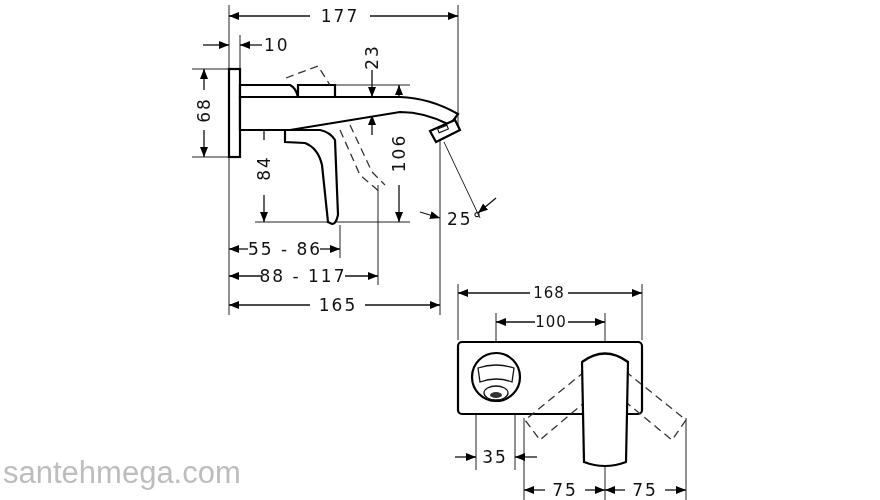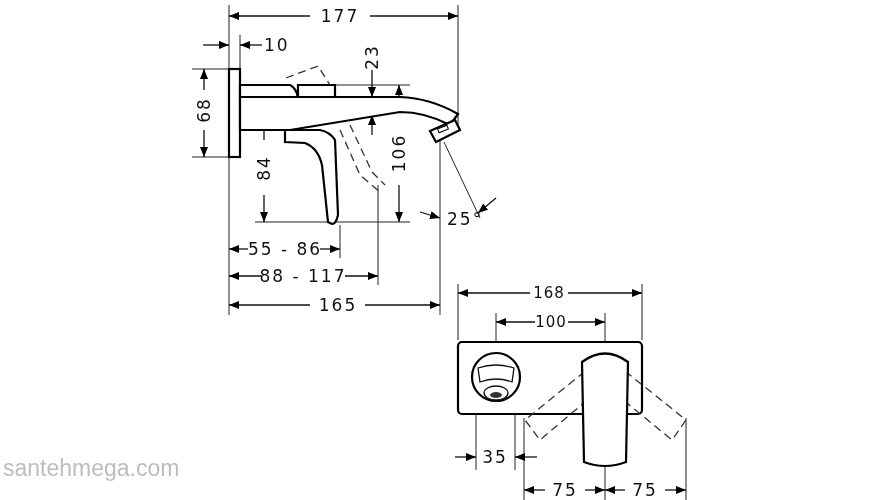--- a/index.html
+++ b/index.html
@@ -4,21 +4,21 @@
 <style>
   html, body { margin: 0; padding: 0; background: #ffffff; }
   body { width: 880px; height: 500px; position: relative; overflow: hidden; font-family: "DejaVu Sans", sans-serif; }
   #drawing { position: absolute; left: 0; top: 0; width: 880px; height: 500px; }
   .dim { font-family: "DejaVu Sans", sans-serif; font-size: 17px; fill: #111; letter-spacing: 2px; }
   .dim-sm { font-family: "DejaVu Sans", sans-serif; font-size: 15px; fill: #111; letter-spacing: 1px; }
   .ln { stroke: #111; stroke-width: 1.3; fill: none; }
   .thin { stroke: #222; stroke-width: 1; fill: none; }
   .body { stroke: #000; stroke-width: 2.2; fill: #fff; }
   .dash { stroke: #333; stroke-width: 1.3; fill: none; stroke-dasharray: 8 5; }
-  .wm { position: absolute; left: 3px; top: 455px; font-family: "Liberation Sans", sans-serif; font-size: 23px; color: #bdbdbd; text-align: center; }
+  .wm { position: absolute; left: 3px; top: 455px; font-family: "Liberation Sans", sans-serif; font-size: 31px; color: #bdbdbd; text-align: center; }
 </style>
 </head>
 <body>
 
 <svg id="drawing" viewBox="0 0 880 500" xmlns="http://www.w3.org/2000/svg">
   <defs>
     <marker id="ar" markerWidth="10" markerHeight="8" refX="10" refY="4" orient="auto-start-reverse" markerUnits="userSpaceOnUse">
       <path d="M0,0 L10,4 L0,8 Z" fill="#000"></path>
     </marker>
   </defs>

